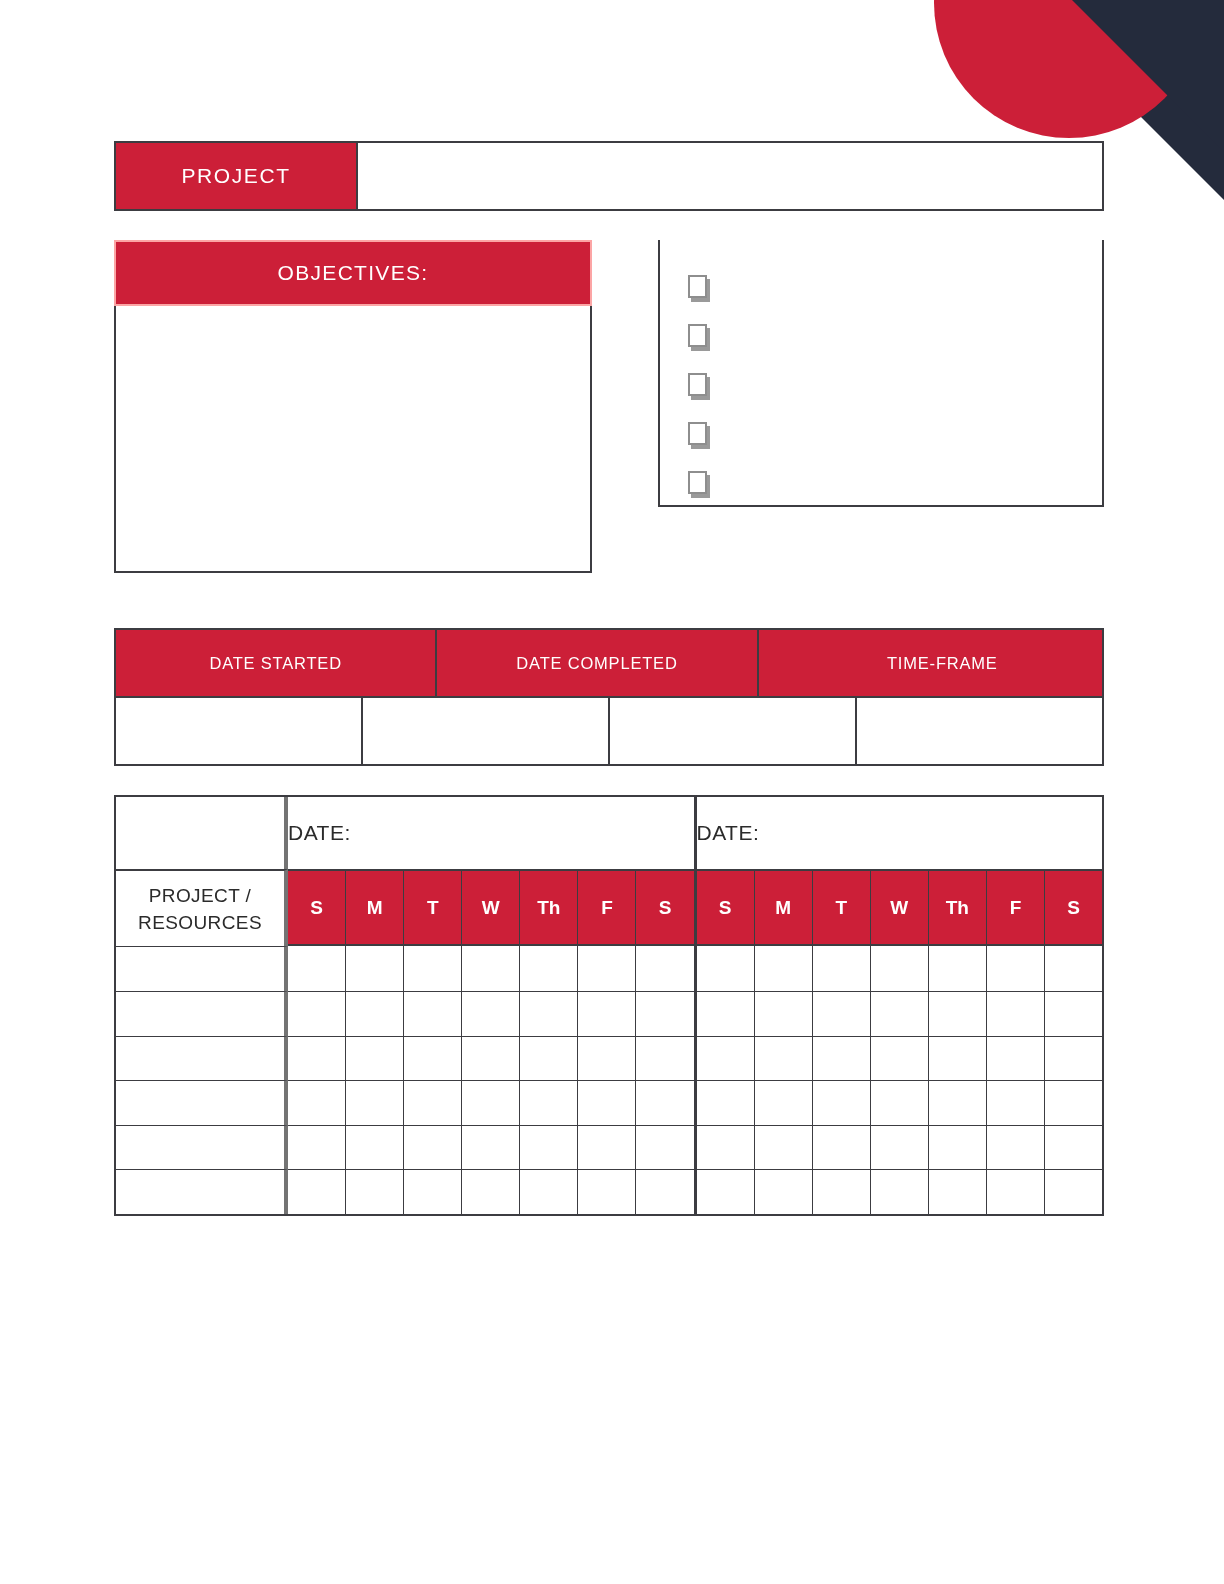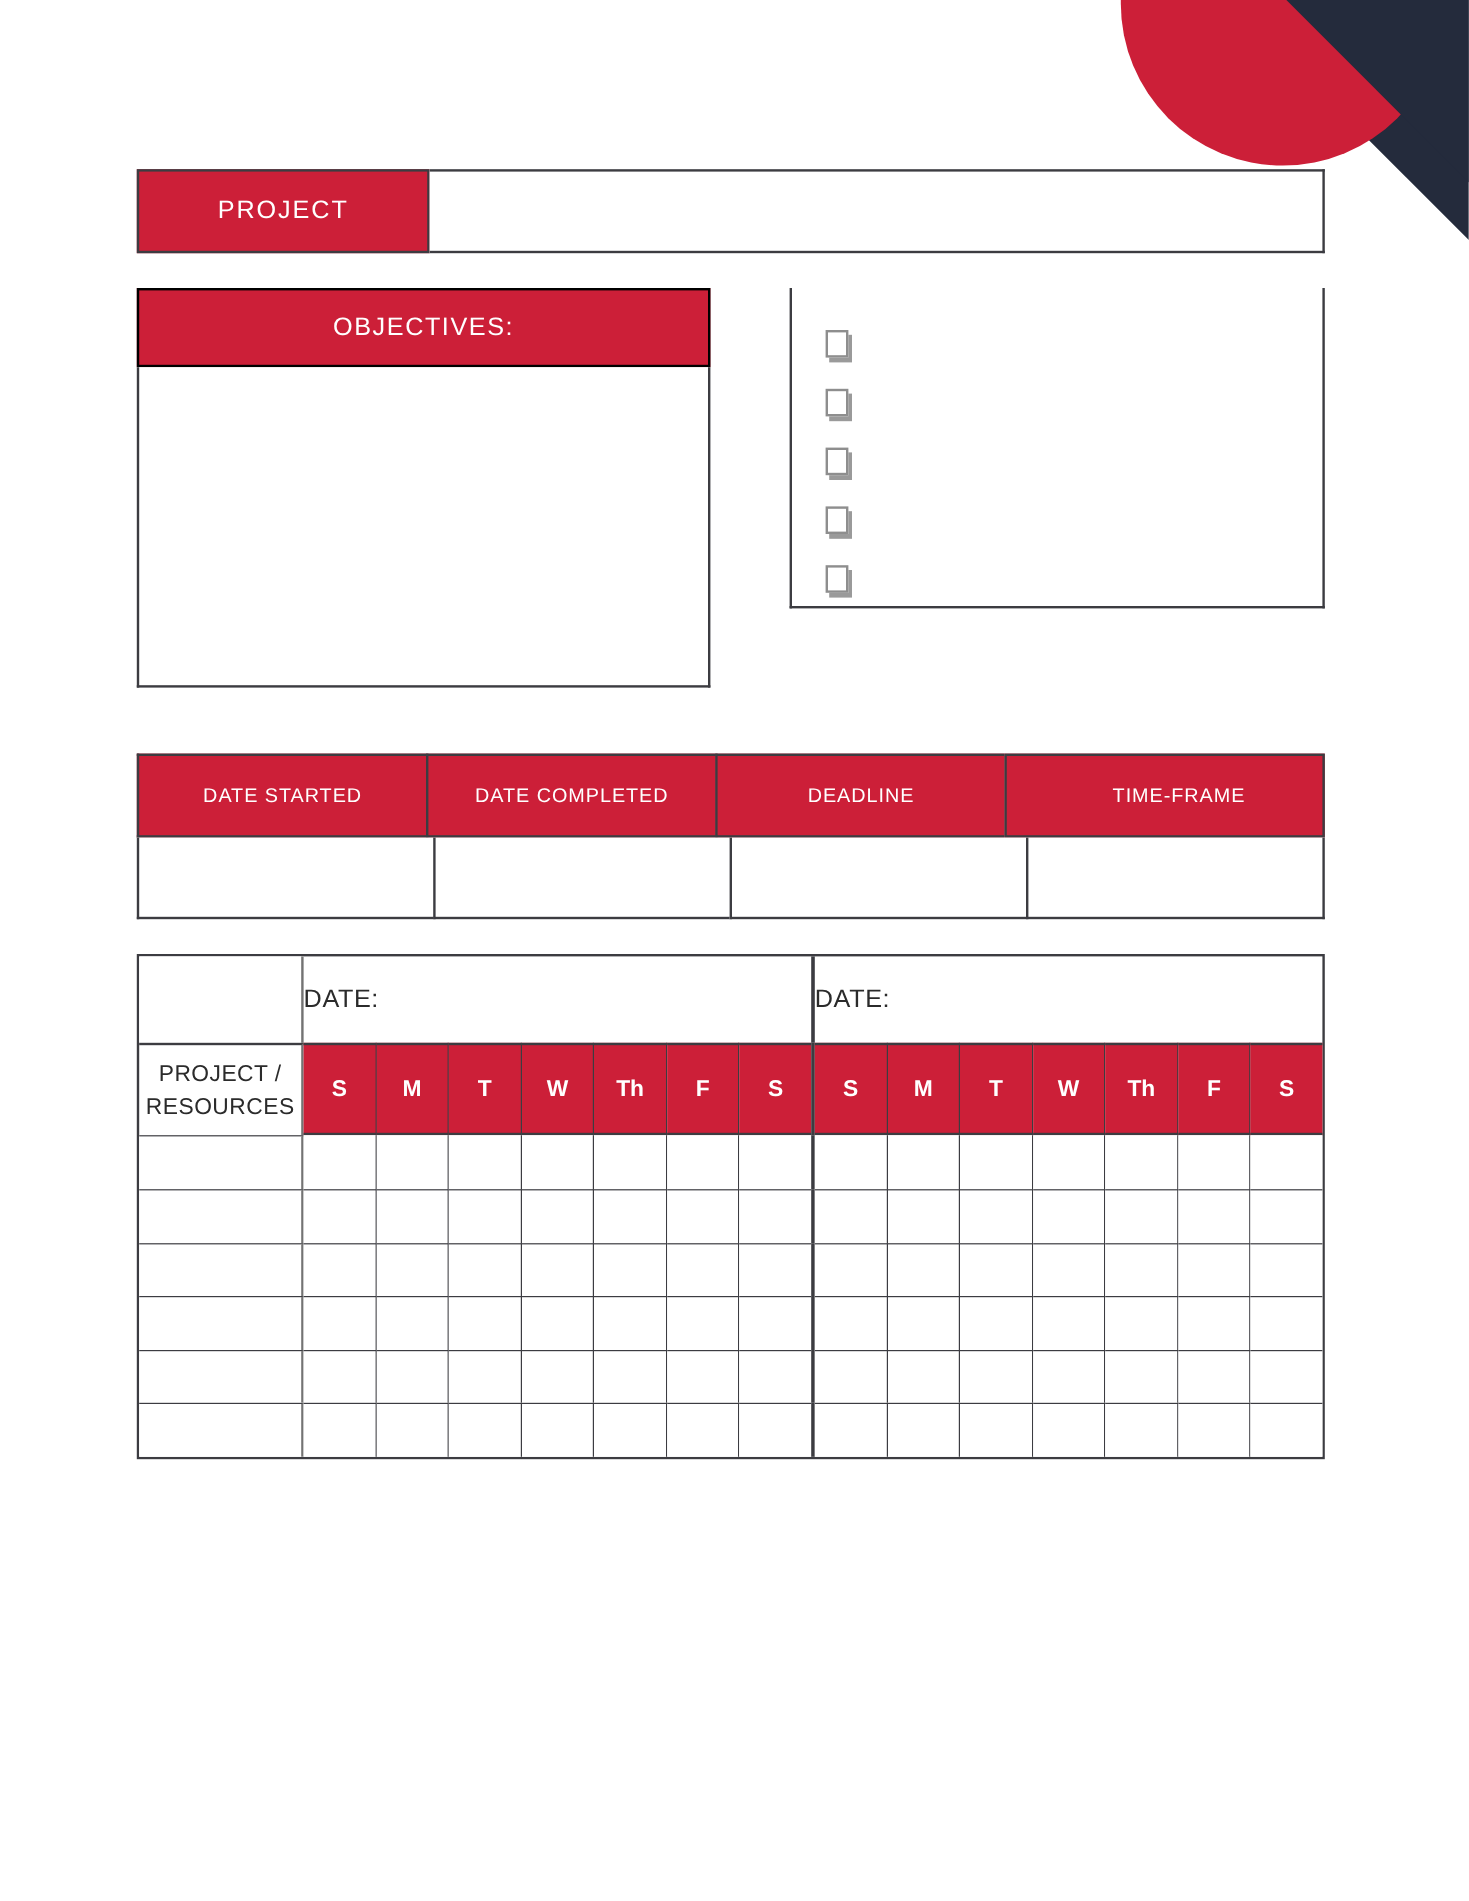--- a/index.html
+++ b/index.html
@@ -110,21 +110,21 @@
     position: absolute;
     left: 658px;
     top: 240px;
     width: 446px;
     height: 333px;
   }
   .panel-header {
     height: 66px;
     font-size: 21px;
     letter-spacing: 1.3px;
-    border: 2px solid #000000;
+    border: 2px solid #fca5a5;
     box-sizing: border-box;
   }
   .panel-body {
     height: 267px;
     background: #ffffff;
     border: 2px solid #3c3c41;
     border-top: none;
     box-sizing: border-box;
   }
   #resources-checklist {
@@ -218,24 +218,24 @@
   }
   .tracker-row {
     display: flex;
     width: 100%;
   }
   #tracker-date-row { height: 72px; }
   #tracker-day-row  { height: 78px; }
   .tracker-body-row { height: 44.8px; }
 
   .col-activity {
-    width: 137px;
+    width: 172px;
     flex: none;
     box-sizing: border-box;
-    border-right: 2px solid #737373;
+    border-right: 4px solid #737373;
   }
   .week-half {
     flex: 1 1 0;
     display: flex;
     box-sizing: border-box;
   }
   #week-half-2, .week2-span {
     border-left: 3px solid #3c3c41;
   }
   .day-cell {
@@ -339,21 +339,20 @@
           <span class="resource-text"></span>
         </div>
       </div>
     </div>
   </div>
 
   <div id="date-status-table">
     <div id="date-status-header-row">
       <div class="date-status-head-cell hdr-red">DATE STARTED</div>
       <div class="date-status-head-cell hdr-red">DATE COMPLETED</div>
-      <div class="date-status-head-cell hdr-red">DEADLINE</div>
       <div class="date-status-head-cell hdr-red">TIME-FRAME</div>
     </div>
     <div id="date-status-value-row">
       <div class="date-status-value-cell"></div>
       <div class="date-status-value-cell"></div>
       <div class="date-status-value-cell"></div>
       <div class="date-status-value-cell"></div>
     </div>
   </div>
 

